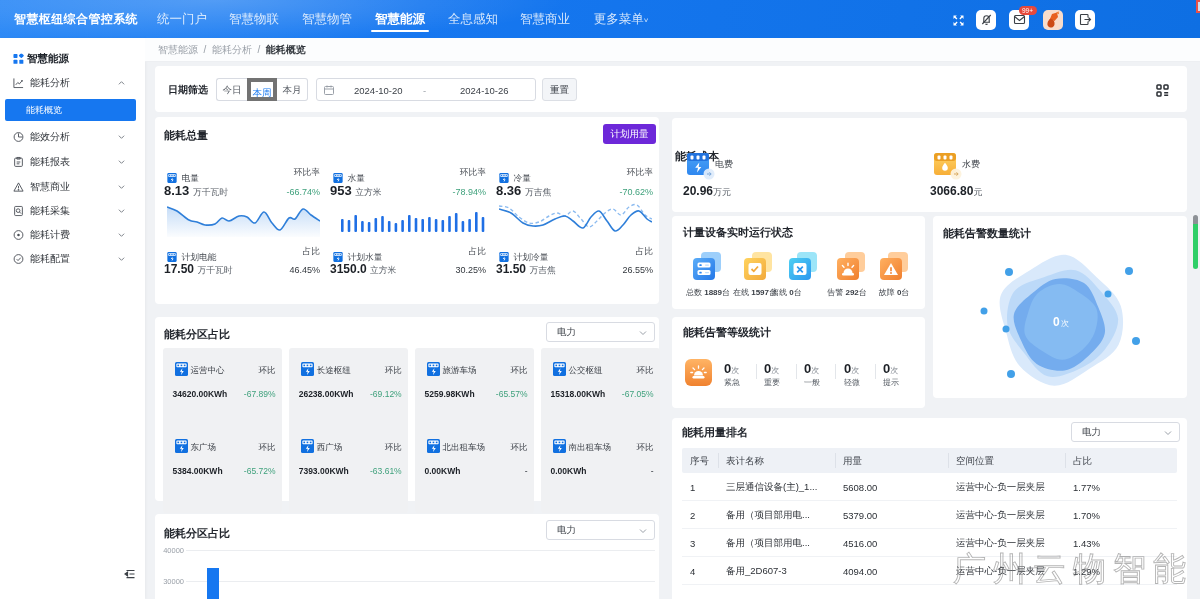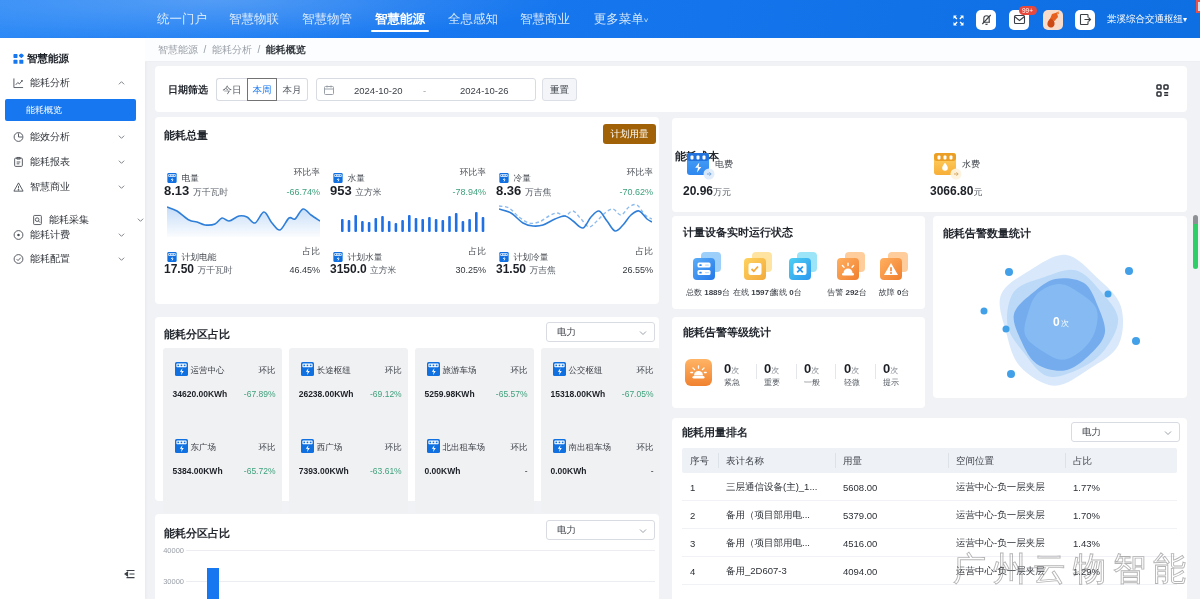--- a/index.html
+++ b/index.html
@@ -48,20 +48,21 @@
 .trow span{position:absolute;top:50%;transform:translateY(-50%);}
 .c1{left:8px;} .c2{left:44px;} .c3{left:161px;} .c4{left:274px;} .c5{left:391px;}
 
 #wm{position:absolute;left:953px;top:547px;font-size:33px;letter-spacing:7px;font-weight:normal;
  color:transparent;-webkit-text-stroke:0.9px rgba(118,118,118,.55);white-space:nowrap;z-index:50;}
 </style>
 </head>
 <body>
 
 <div id="header">
+  <div id="logo">智慧枢纽综合管控系统</div>
   <div class="nav" style="left:146px;width:72px;">统一门户</div>
   <div class="nav" style="left:218px;width:72px;">智慧物联</div>
   <div class="nav" style="left:291px;width:72px;">智慧物管</div>
   <div class="nav act" style="left:364px;width:72px;">智慧能源</div>
   <div class="nav" style="left:437px;width:72px;">全息感知</div>
   <div class="nav" style="left:509px;width:72px;">智慧商业</div>
   <div class="nav" style="left:581px;width:80px;">更多菜单<span style="font-size:8px;">˅</span></div>
   <svg class="abs" style="left:953px;top:15px;" width="11" height="11" viewBox="0 0 11 11">
     <g fill="#fff">
         <path d="M0.5 0.5h3.4L2.6 1.8l1.8 1.8-1 1-1.8-1.8L0.5 4z"></path>
@@ -96,21 +97,20 @@
     </svg>
   </div>
   <div class="hicon" style="left:1075px;">
     <svg width="13" height="13" viewBox="0 0 13 13">
         <g stroke="#3b4046" stroke-width="1.1" fill="none">
       <path d="M9 4.5V2.2a.7.7 0 0 0-.7-.7H2.2a.7.7 0 0 0-.7.7v8.6a.7.7 0 0 0 .7.7h6.1a.7.7 0 0 0 .7-.7V8.5"></path>
       <path d="M5.5 6.5h6M9.5 4.5l2 2-2 2"></path>
         </g>
     </svg>
   </div>
-  <div id="user">棠溪综合交通枢纽<span style="font-size:8px;">▾</span></div>
 </div>
 
 <div class="abs" style="left:1196px;top:0px;width:8px;height:13px;border:2px solid #e8514a;background:#cfe0f2;z-index:60;"></div>
 
 <div id="sidebar">
   <div class="mi" style="top:10px;height:22px;font-weight:bold;font-size:10.5px;color:#1f242b;">
     <svg class="ic" viewBox="0 0 12 12" style="width:11px;height:11px;">
       <rect x="0.5" y="0.5" width="4.4" height="4.4" rx="0.8" fill="#1677f0"></rect>
       <rect x="7" y="0.2" width="4.2" height="4.2" rx="0.8" fill="#1677f0" transform="rotate(45 9.1 2.3)"></rect>
       <rect x="0.5" y="6.9" width="4.4" height="4.4" rx="0.8" fill="#1677f0"></rect>
@@ -164,21 +164,21 @@
     <path d="M6 1.5L11 10.5H1z"></path>
         <path d="M6 4.8v2.6"></path>
         <circle cx="6" cy="9" r="0.5" fill="#4a4f56"></circle>
       </g>
   </svg>
   <span class="tx">智慧商业</span>
   <svg class="ch" viewBox="0 0 8 8">
       <path d="M1 2.5L4 5.5L7 2.5" stroke="#7a7f86" fill="none" stroke-width="1.1"></path>
     </svg>
 </div>
-<div class="mi" style="top:209px;margin-left:19px;">
+<div class="mi" style="top:200px;">
   <svg class="ic" viewBox="0 0 12 12">
       <g stroke="#4a4f56" stroke-width="1" fill="none">
     <rect x="1.8" y="1" width="8.4" height="10" rx="1"></rect>
         <circle cx="5.6" cy="5.6" r="2"></circle>
         <path d="M7 7l1.8 1.8"></path>
       </g>
   </svg>
   <span class="tx">能耗采集</span>
   <svg class="ch" viewBox="0 0 8 8">
       <path d="M1 2.5L4 5.5L7 2.5" stroke="#7a7f86" fill="none" stroke-width="1.1"></path>
@@ -218,21 +218,21 @@
 </div>
 
 <div id="crumbbar">
     <div id="crumb">智慧能源&nbsp;&nbsp;/&nbsp;&nbsp;能耗分析&nbsp;&nbsp;/&nbsp;&nbsp;<b>能耗概览</b></div>
   </div>
 
 <div class="card" id="filter" style="left:155px;top:66px;width:1032px;height:46px;">
   <div class="abs" style="left:13px;top:17px;font-size:10px;font-weight:bold;color:#23272e;">日期筛选</div>
   <div class="abs" style="left:61px;top:12px;height:23px;display:flex;">
     <div style="width:31px;height:23px;border:1px solid #d8dbe2;border-right:none;border-radius:3px 0 0 3px;font-size:9.5px;color:#51565e;text-align:center;line-height:21px;">今日</div>
-    <div style="width:30px;height:23px;border:1px solid #737373;font-size:9.5px;color:#1677f0;text-align:center;line-height:21px;">本周</div>
+    <div style="width:30px;height:23px;border:4px solid #737373;font-size:9.5px;color:#1677f0;text-align:center;line-height:21px;">本周</div>
     <div style="width:31px;height:23px;border:1px solid #d8dbe2;border-left:none;border-radius:0 3px 3px 0;font-size:9.5px;color:#51565e;text-align:center;line-height:21px;">本月</div>
   </div>
   <div class="abs" style="left:161px;top:12px;width:220px;height:23px;border:1px solid #d8dbe2;border-radius:3px;">
     <svg class="abs" style="left:7px;top:6px;" width="10" height="10" viewBox="0 0 10 10">
         <g stroke="#9aa0a8" fill="none" stroke-width="1">
           <rect x="0.5" y="1.5" width="9" height="8" rx="1"></rect>
           <path d="M0.5 4h9M3 0.5v2M7 0.5v2"></path>
         </g>
       </svg>
     <span class="abs" style="left:37px;top:6px;font-size:9.5px;color:#3a3f46;">2024-10-20</span>
@@ -247,21 +247,21 @@
         <rect x="1" y="8" width="4" height="4" rx="0.8"></rect>
       </g>
     <g stroke="#2b2f35" stroke-width="1">
         <path d="M8.2 8.5h4M8.2 10h4M8.2 11.5h4"></path>
       </g>
   </svg>
 </div>
 
 <div class="card" id="total" style="left:155px;top:117px;width:504px;height:187px;">
   <div class="ctitle" style="left:9px;top:11px;">能耗总量</div>
-  <div class="abs" style="left:448px;top:7px;width:53px;height:20px;background:#a16207;border-radius:3px;color:#fff;font-size:9.5px;text-align:center;line-height:20px;">计划用量</div>
+  <div class="abs" style="left:448px;top:7px;width:53px;height:20px;background:#6d28d9;border-radius:3px;color:#fff;font-size:9.5px;text-align:center;line-height:20px;">计划用量</div>
 
   <div class="abs" style="left:12px;top:0;width:153px;height:187px;">
     <div class="abs" style="left:0;top:50px;"><svg style="vertical-align:-2px;" width="10" height="10" viewBox="0 0 13 14">
           <use href="#zicon"></use>
         </svg> <span class="lab">电量</span></div>
     <div class="abs lab" style="right:0;top:50px;">环比率</div>
     <div class="abs" style="left:-3px;top:66px;font-size:13px;font-weight:bold;color:#1d2127;">8.13 <span style="font-size:8.75px;font-weight:normal;color:#5a6068;">万千瓦时</span></div>
     <div class="abs green" style="right:0;top:70px;font-size:9px;">-66.74%</div>
     <svg class="abs" style="left:0;top:86px;" width="153" height="34" viewBox="0 0 153 34">
       <defs>

